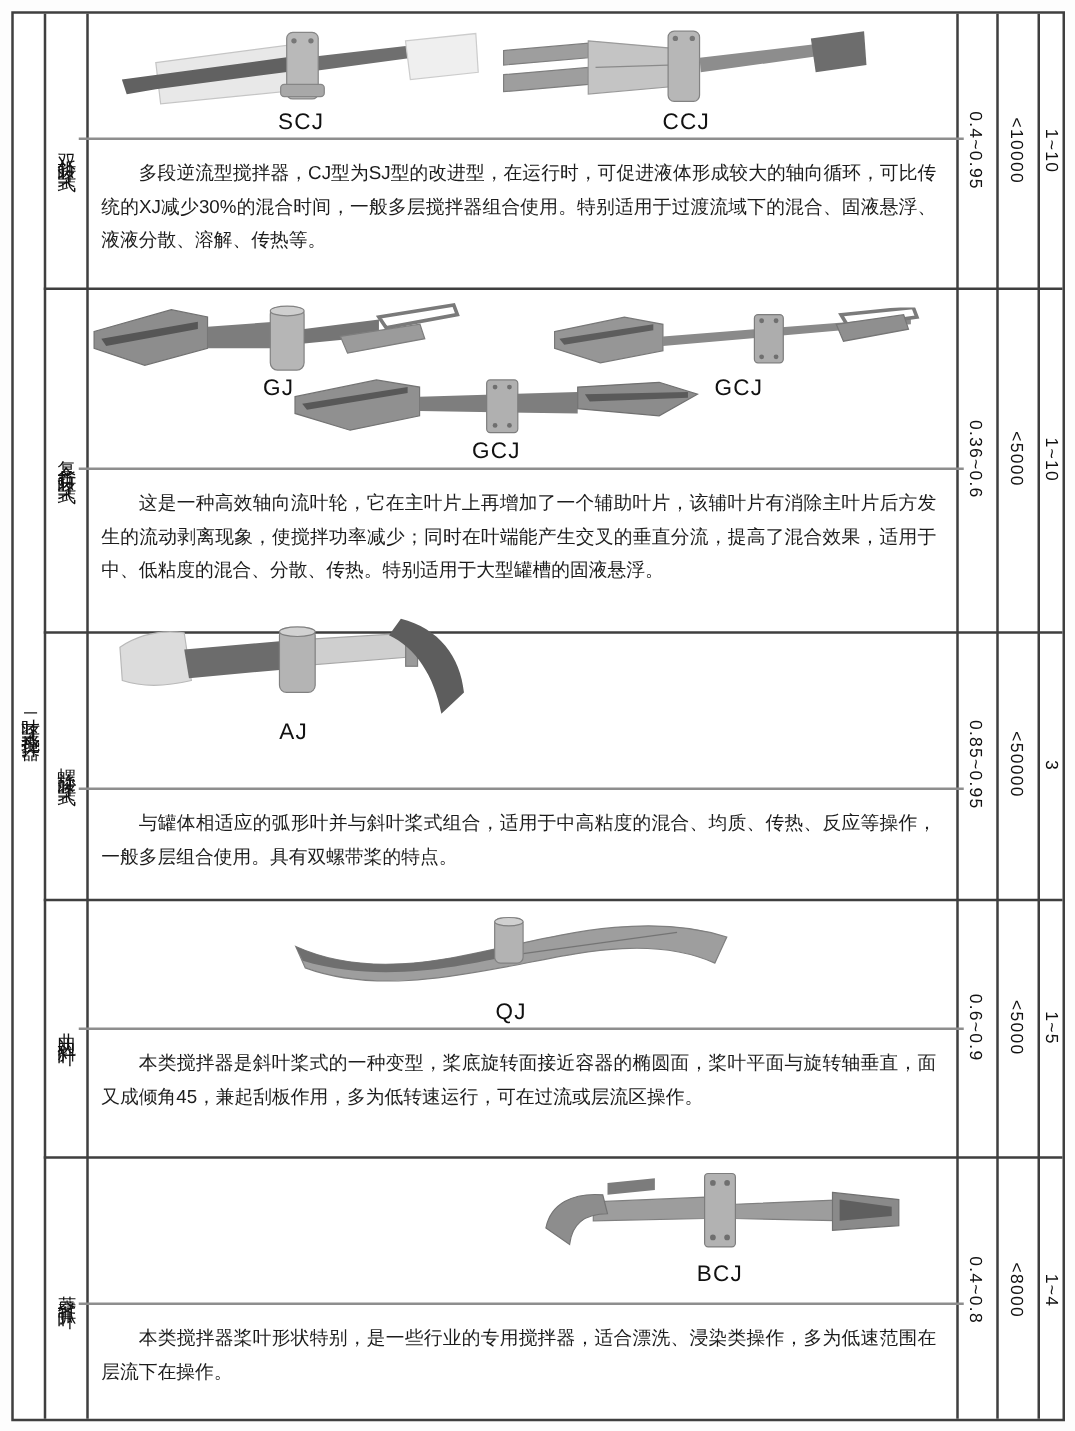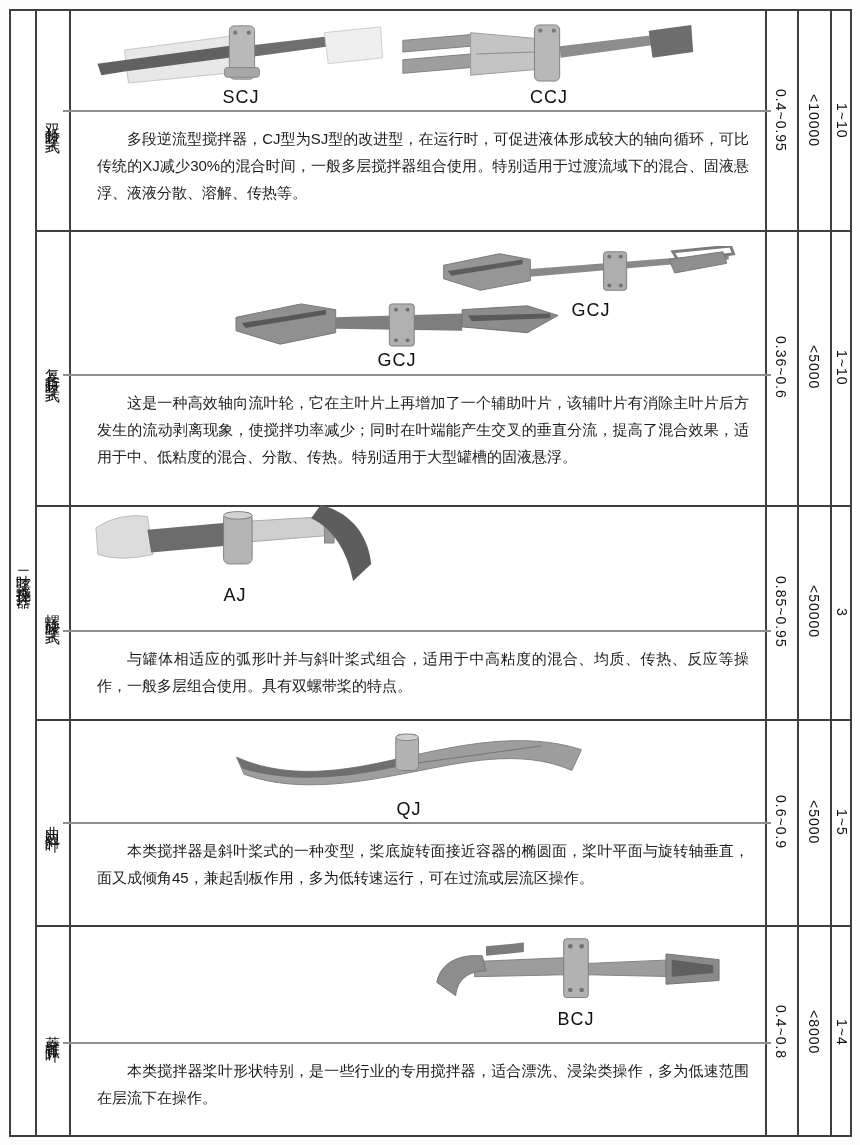--- a/index.html
+++ b/index.html
@@ -9,21 +9,21 @@
   .vline{position:absolute;top:0;bottom:0;width:0;border-left:2px solid #3f3f3f;}
   .hline{position:absolute;left:24px;right:0;height:0;border-top:2px solid #3f3f3f;}
   .subline{position:absolute;left:52px;width:708px;height:0;border-top:2px solid #8e8e8e;}
   .cell{position:absolute;box-sizing:border-box;}
   .vtext{writing-mode:vertical-rl;text-orientation:upright;letter-spacing:4px;font-size:15px;color:#111;}
   .vspec{writing-mode:vertical-rl;text-orientation:mixed;font-size:14px;letter-spacing:1px;color:#111;white-space:nowrap;}
   .center{display:flex;align-items:center;justify-content:center;}
   .cat-cell{left:0;top:0;width:24px;height:100%;}
   .type-cell{left:24px;width:34px;}
   .img-cell{left:58px;width:696px;overflow:hidden;}
-  .txt-cell{left:58px;width:696px;padding:15px 16px 0 28px;font-size:15px;line-height:27px;text-align:justify;overflow:hidden;}
+  .txt-cell{left:58px;width:696px;padding:15px 16px 0 12px;font-size:15px;line-height:27px;text-align:justify;overflow:hidden;}
   .txt-cell p{margin:0;text-indent:2em;}
   .spec1{left:754px;width:32px;}
   .spec2{left:786px;width:33px;}
   .spec3{left:819px;width:24px;}
   figure{position:absolute;margin:0;display:flex;flex-direction:column;align-items:center;text-align:right;}
   figcaption{font-size:18px;letter-spacing:1px;color:#111;margin-top:2px;font-family:"Liberation Sans",sans-serif;}
   svg{display:block;}
 </style>
 </head>
 <body>
@@ -94,20 +94,33 @@
       <span class="vspec">&lt;10000</span>
     </div>
     <div class="cell spec3 center" style="top:0;height:219px">
       <span class="vspec">1~10</span>
     </div>
 
     <div class="cell type-cell center" style="top:219px;height:275px">
       <span class="vtext">复合折叶桨式</span>
     </div>
     <div class="cell img-cell" style="top:219px;height:144px">
+      <figure style="left:4px;top:12px">
+        <svg width="300" height="56" viewBox="0 0 310 58">
+          <polygon points="2,24 66,6 96,12 96,38 44,52 2,38" fill="#8d8d8d" stroke="#717171"></polygon>
+          <polygon points="8,30 88,16 88,22 12,36" fill="#565656"></polygon>
+          <polygon points="96,20 152,16 152,38 96,38" fill="#7d7d7d"></polygon>
+          <rect x="148" y="4" width="28" height="52" rx="6" fill="#b6b6b6" stroke="#828282"></rect>
+          <ellipse cx="162" cy="7" rx="14" ry="4" fill="#cfcfcf" stroke="#828282"></ellipse>
+          <polygon points="176,22 238,14 238,28 176,34" fill="#757575"></polygon>
+          <polygon points="238,12 300,2 303,10 244,21" fill="none" stroke="#7a7a7a" stroke-width="3"></polygon>
+          <polygon points="206,28 272,18 276,30 212,42" fill="#9b9b9b" stroke="#7e7e7e"></polygon>
+        </svg>
+        <figcaption>GJ</figcaption>
+      </figure>
       <figure style="left:372px;top:16px">
         <svg width="300" height="52" viewBox="0 0 310 54">
           <polygon points="2,20 60,8 92,14 92,36 40,46 2,34" fill="#969696" stroke="#787878"></polygon>
           <polygon points="6,26 84,14 84,19 10,31" fill="#5d5d5d"></polygon>
           <polygon points="92,24 298,8 298,14 92,32" fill="#8a8a8a"></polygon>
           <rect x="168" y="6" width="24" height="40" rx="3" fill="#adadad" stroke="#7d7d7d"></rect>
           <circle cx="174" cy="11" r="2" fill="#6f6f6f"></circle>
             <circle cx="186" cy="11" r="2" fill="#6f6f6f"></circle>
           <circle cx="174" cy="41" r="2" fill="#6f6f6f"></circle>
             <circle cx="186" cy="41" r="2" fill="#6f6f6f"></circle>
@@ -141,21 +154,21 @@
     <div class="cell spec2 center" style="top:219px;height:275px">
       <span class="vspec">&lt;5000</span>
     </div>
     <div class="cell spec3 center" style="top:219px;height:275px">
       <span class="vspec">1~10</span>
     </div>
 
     <div class="cell type-cell center" style="top:494px;height:214px">
       <span class="vtext">螺旋叶桨式</span>
     </div>
-    <div class="cell img-cell" style="top:480px;height:140px">
+    <div class="cell img-cell" style="top:470px;height:140px">
       <figure style="left:16px;top:12px">
         <svg width="300" height="80" viewBox="0 0 300 84">
           <path d="M4,26 Q28,10 58,14 L64,54 Q30,62 6,54 Z" fill="#dcdcdc" stroke="#b9b9b9"></path>
           <polygon points="58,28 150,20 150,44 62,52" fill="#6c6c6c"></polygon>
           <polygon points="150,20 250,14 250,34 150,42" fill="#cfcfcf" stroke="#a8a8a8"></polygon>
           <rect x="138" y="10" width="30" height="54" rx="6" fill="#b4b4b4" stroke="#808080"></rect>
           <ellipse cx="153" cy="13" rx="15" ry="4" fill="#d2d2d2" stroke="#808080"></ellipse>
           <rect x="244" y="16" width="10" height="26" fill="#9a9a9a" stroke="#7e7e7e"></rect>
           <path d="M240,2 C272,10 290,34 293,64 L274,82 C268,50 252,26 230,16 Z" fill="#5d5d5d"></path>
         </svg>

